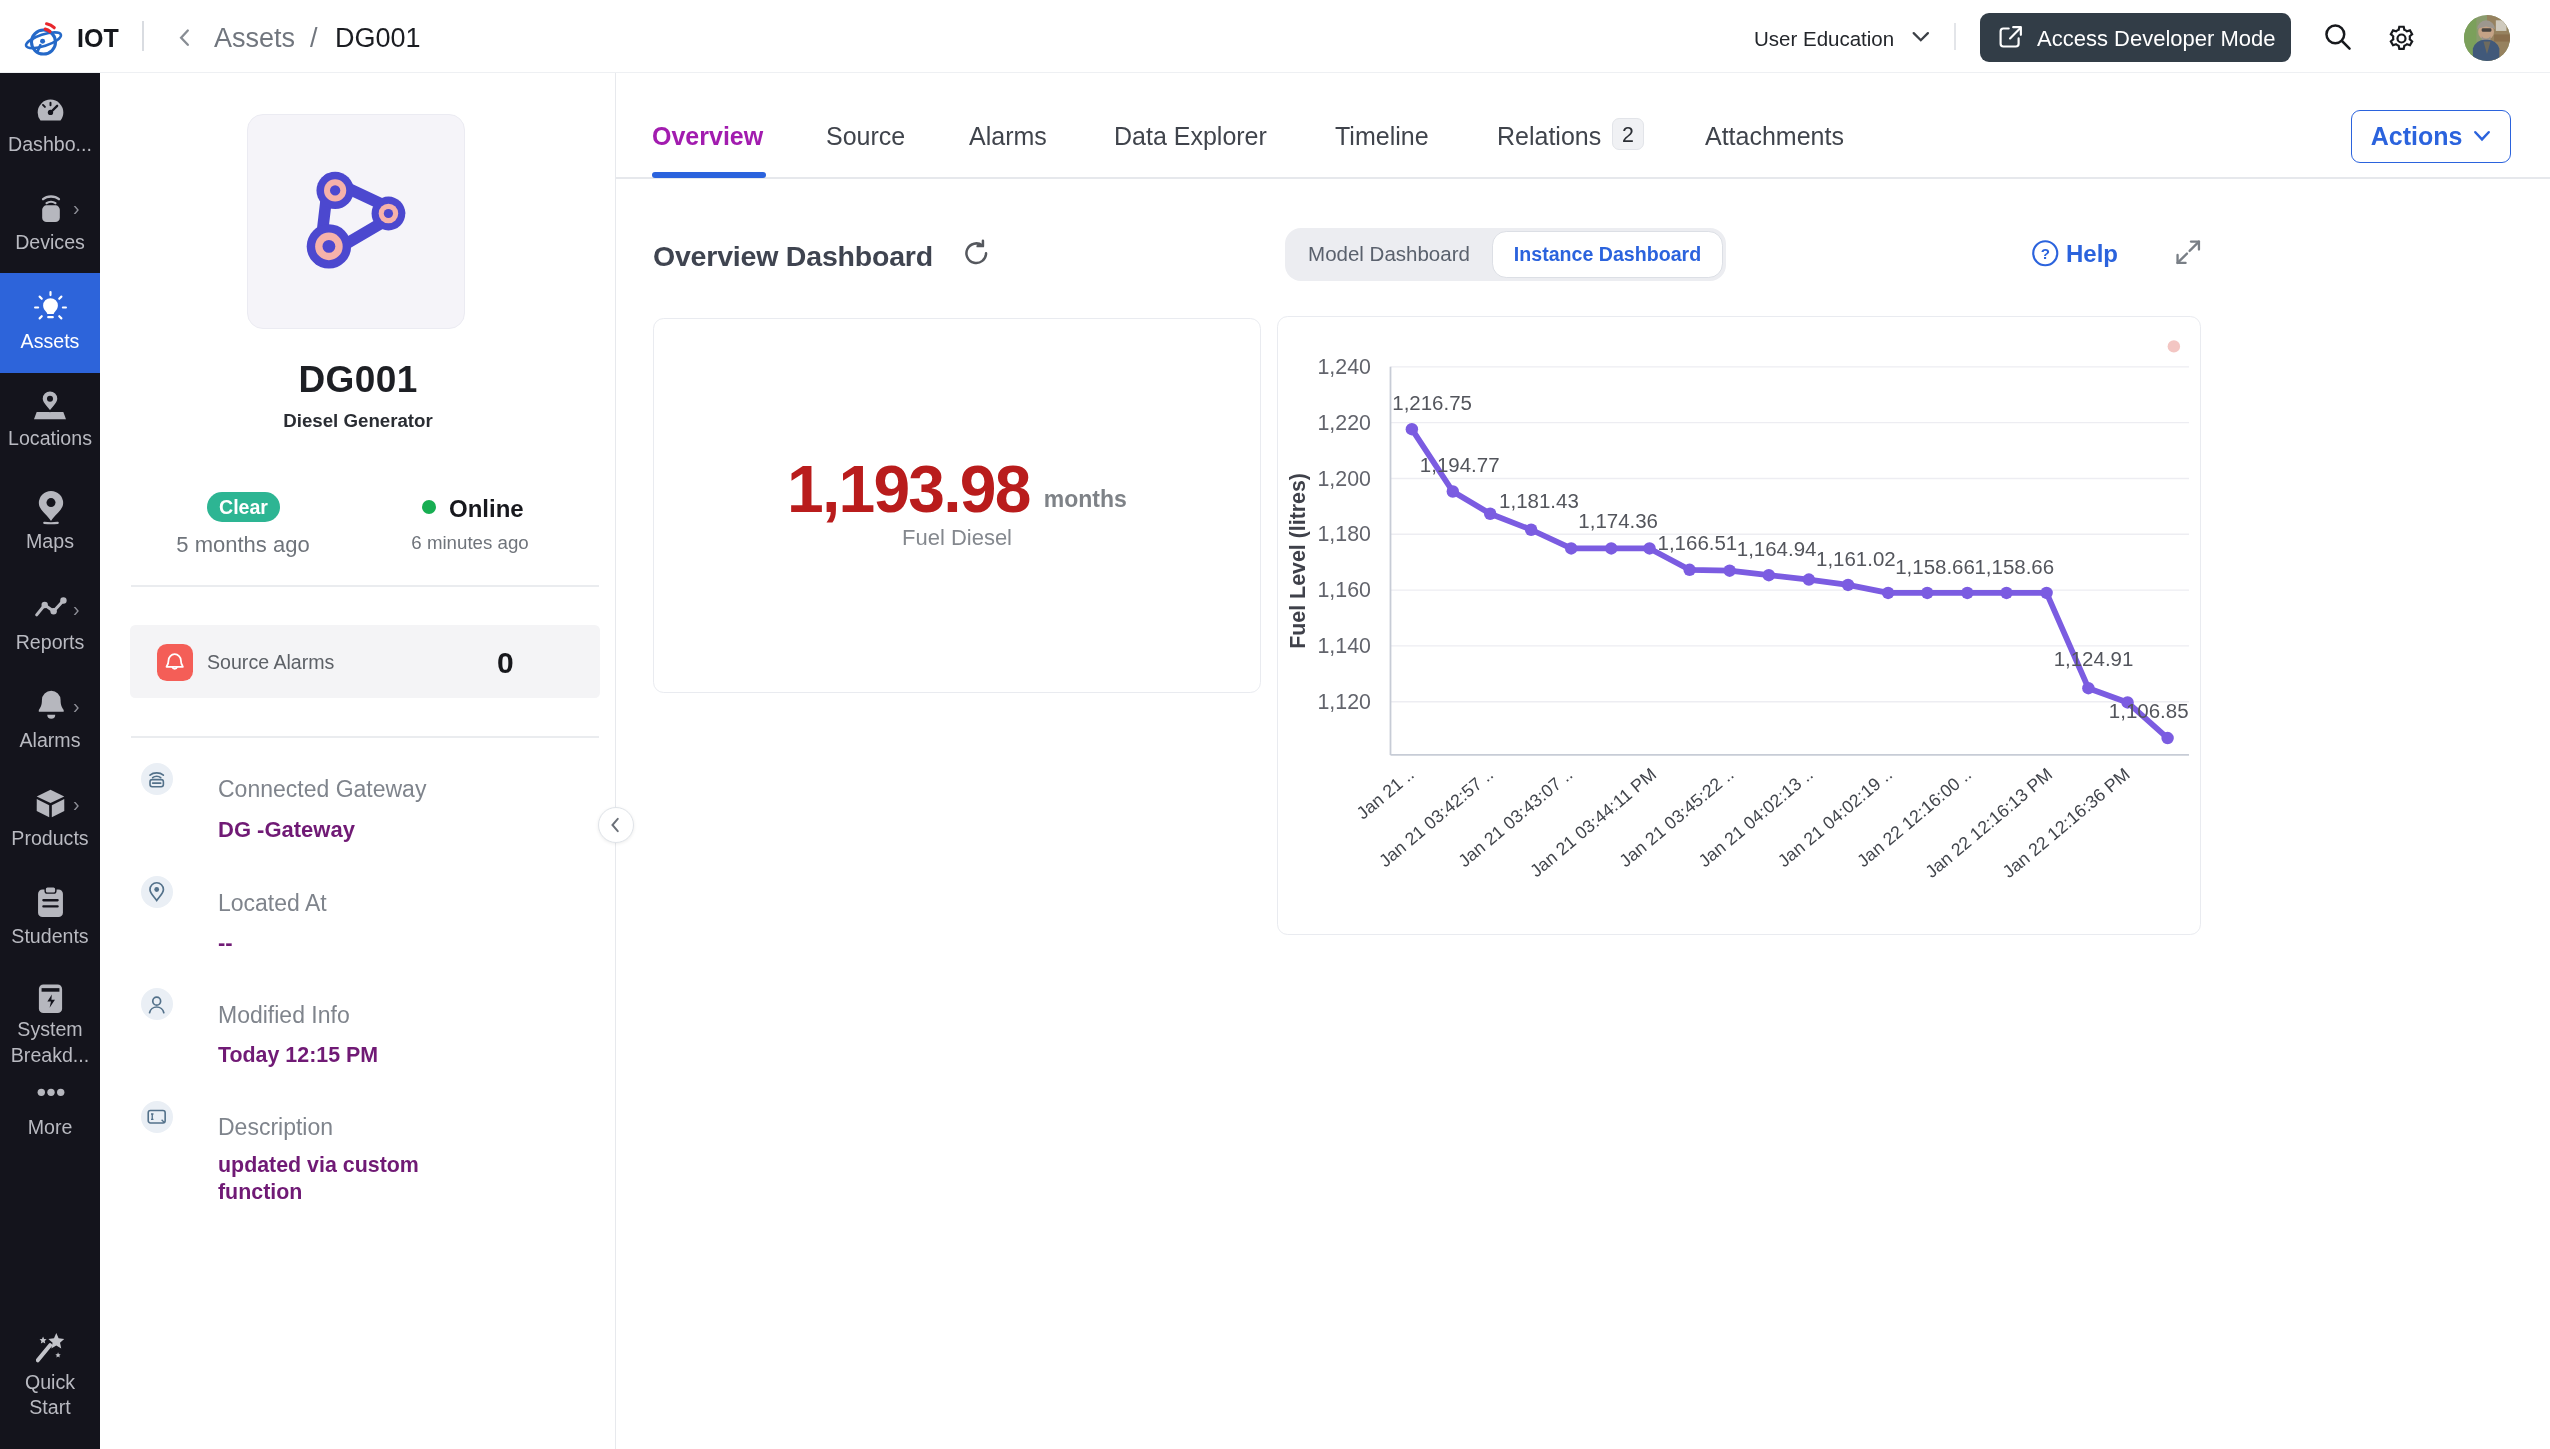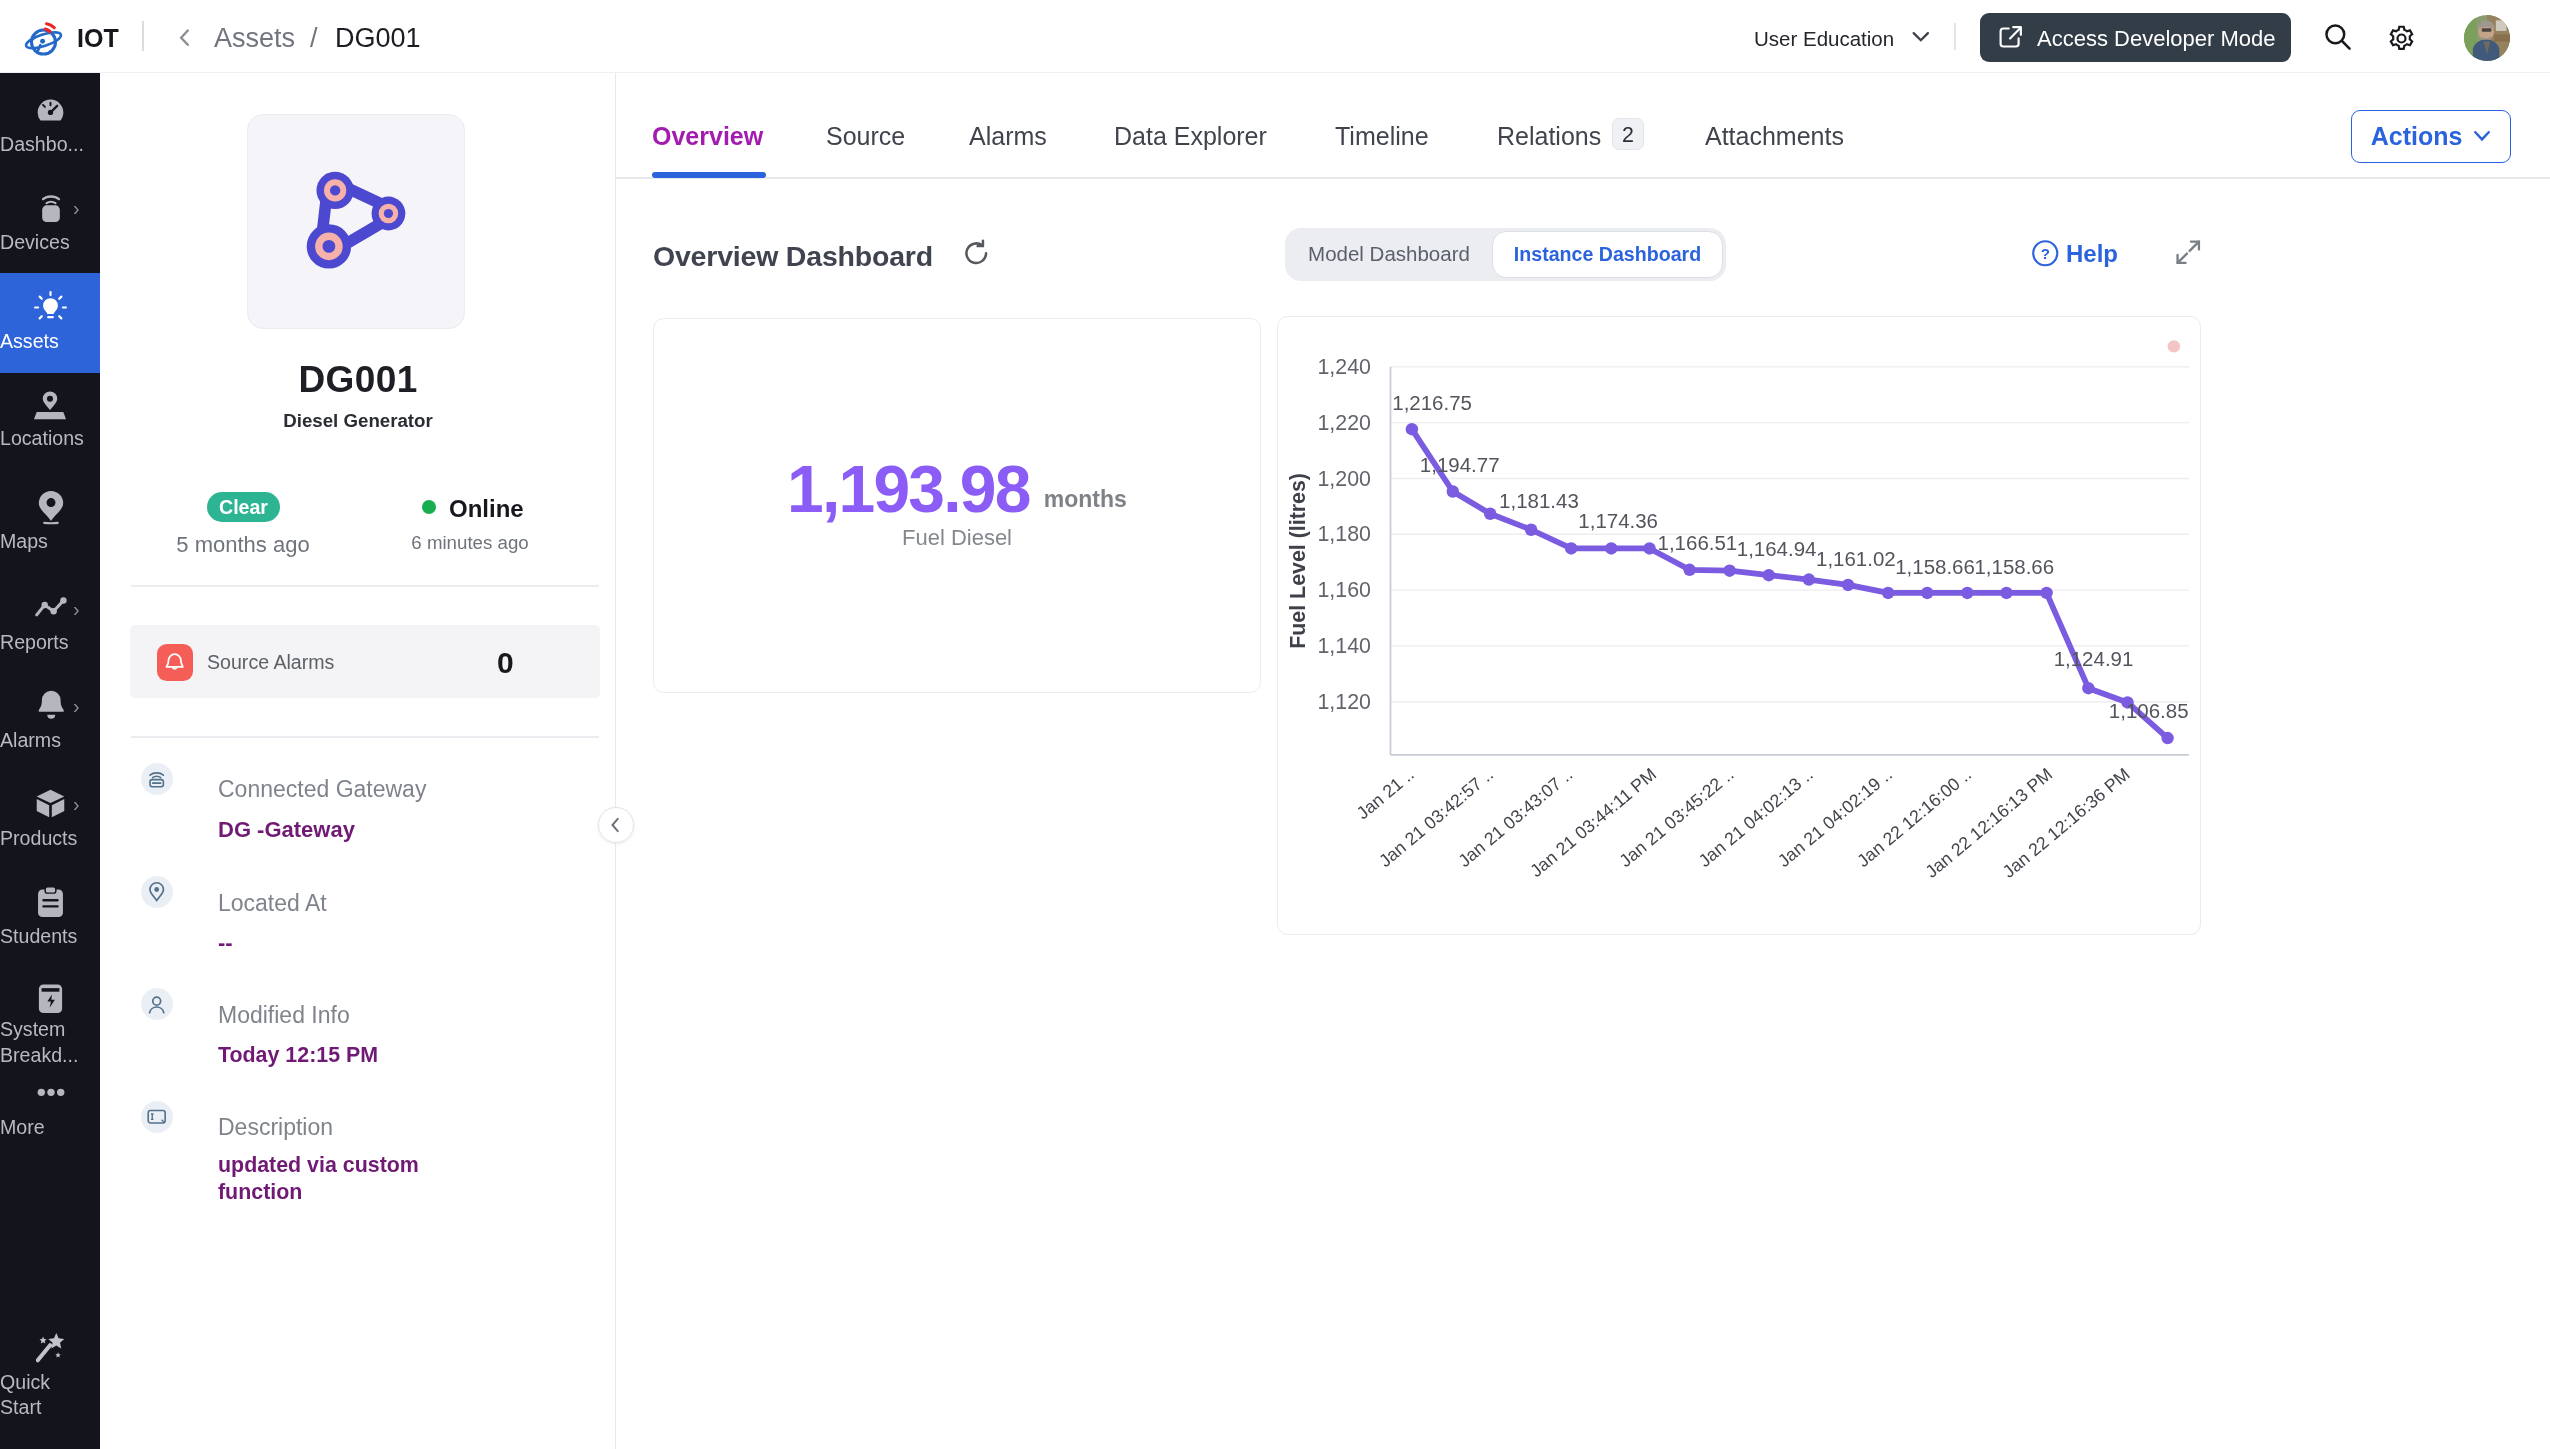--- a/index.html
+++ b/index.html
@@ -3,21 +3,21 @@
 <meta charset="utf-8">
 <style>
   * { margin:0; padding:0; box-sizing:border-box; }
   html,body { width:2550px; height:1450px; background:#fff; font-family:"Liberation Sans", sans-serif; overflow:hidden; }
   .abs { position:absolute; }
   
   #topbar { position:absolute; left:0; top:0; width:2550px; height:73px; background:#fff; border-bottom:0.9px solid #eef0f3; z-index:5; }
   .tdiv { position:absolute; width:1.8px; background:#d9dce1; }
   
   #sidebar { position:absolute; left:0; top:73px; width:100px; height:1377px; background:#14141c; z-index:4; }
-  .snav { position:absolute; left:0; width:100px; text-align:left; }
+  .snav { position:absolute; left:0; width:100px; text-align:center; }
   .snav .lbl { color:#b9bac1; font-size:19.6px; letter-spacing:0; }
   .sactive { position:absolute; left:0; top:200px; width:100px; height:100px; background:#2d64da; }
   .schev { position:absolute; color:#8d8e96; font-size:19.6px; }
   
   #panel { position:absolute; left:100px; top:73px; width:516px; height:1377px; background:#fff; border-right:0.9px solid #e7e9ed; z-index:3; }
   .glabel { color:#7f848c; font-size:23px; }
   .gvalue { color:#701a75; font-weight:bold; }
   .rowic { position:absolute; width:32px; height:32px; border-radius:50%; background:#eaeff5; }
   
   #main { position:absolute; left:616px; top:73px; width:1934px; height:1377px; background:#fff; }
@@ -319,21 +319,21 @@
     <g fill="none" stroke="#797f86" stroke-width="2.6" stroke-linecap="round" stroke-linejoin="round">
       <path d="M19 4 h9 v9"></path>
         <path d="M28 4 L17.5 14.5"></path>
       <path d="M13 28 H4 v-9"></path>
         <path d="M4 28 L14.5 17.5"></path>
     </g>
   </svg>
 
   <div class="card" style="left:37px;top:245px;width:608px;height:375px">
     <div style="position:absolute;left:0;right:0;top:137px;display:flex;justify-content:center;align-items:baseline;gap:14.2px">
-      <span style="font-size:66px;font-weight:bold;color:#8b5cf6;letter-spacing:-1.8px;line-height:1">1,193.98</span>
+      <span style="font-size:66px;font-weight:bold;color:#b91c1c;letter-spacing:-1.8px;line-height:1">1,193.98</span>
       <span style="font-size:23px;font-weight:bold;color:#7e8287;position:relative;top:-5.3px">months</span>
     </div>
     <div style="position:absolute;left:0;right:0;top:206px;text-align:center;font-size:22px;color:#84888e">Fuel Diesel</div>
   </div>
 
   <div class="card" style="left:661px;top:243px;width:924px;height:619px">
     <svg width="922" height="616" viewBox="0 0 1035 692" style="position:absolute;left:0;top:0">
       <g stroke="#ededf2" stroke-width="1.5">
         <line x1="126" y1="56" x2="1023" y2="56"></line>
         <line x1="126" y1="118.7" x2="1023" y2="118.7"></line>

